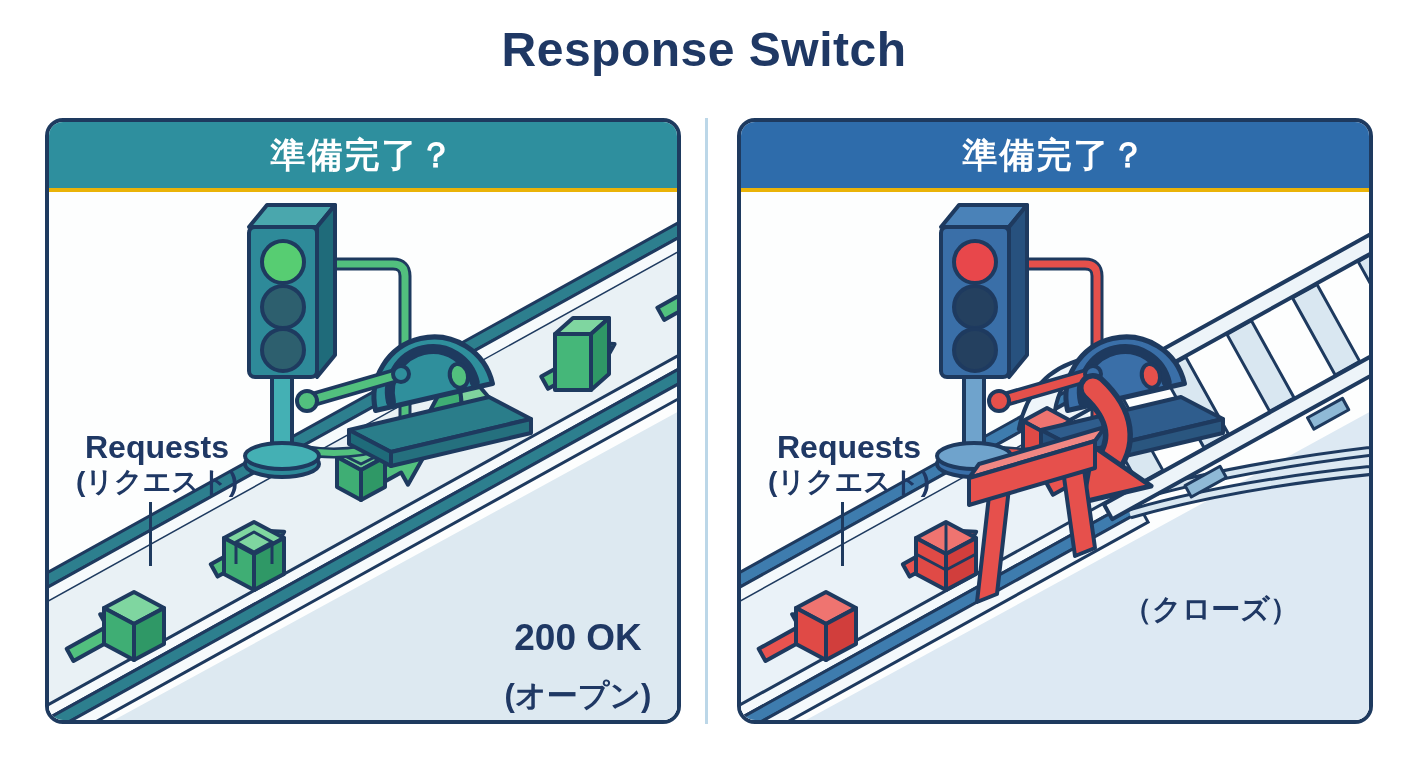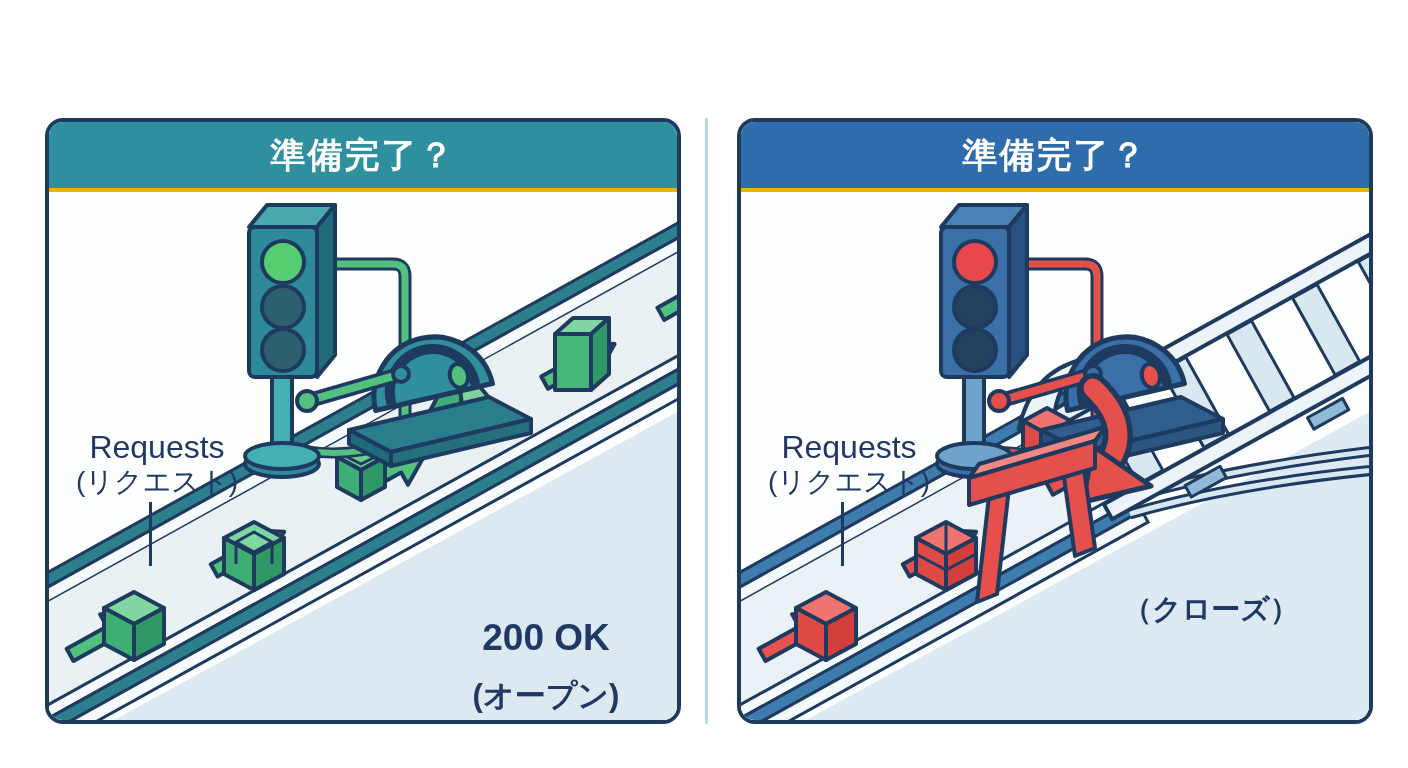--- a/index.html
+++ b/index.html
@@ -22,49 +22,50 @@
     height:66px; display:flex; align-items:center; justify-content:center;
     color:#ffffff; font-size:35px; font-weight:bold;
     border-bottom:4px solid #eab308; letter-spacing:2px;
   }
   .panel.left  .panel-header { background:#2e8f9e; }
   .panel.right .panel-header { background:#2e6cab; }
   .panel-body { position:relative; width:628px; height:528px; background:#fdfefe; }
   svg.art { position:absolute; left:0; top:0; }
   .label-requests {
     position:absolute; left:8px; top:238px; width:200px; text-align:center;
-    color:#1f3864; font-weight:normal; line-height:1.12;
+    color:#1f3864; font-weight:bold; line-height:1.12;
   }
   .label-requests .en { font-size:32px; }
   .label-requests .ja { font-size:28px;text-align:center; }
   .pointer-line {
     position:absolute; left:100px; top:310px; width:3px; height:64px;
     background:#1e3a5f;
   }
   .status-label {
     position:absolute; text-align:center; color:#1f3864; font-weight:bold;
     line-height:1.18;
   }
-  .panel.left  .status-label { left:372px; top:424px; width:250px; }
+  .panel.left  .status-label { left:404px; top:424px; width:250px; }
   .panel.right .status-label { left:330px; top:400px; width:280px; }
   .status-label .l1 { font-size:37px; }
   .status-label .l2 { font-size:31px;margin-top:18px; }
   .panel.right .status-label .l1,
   .panel.right .status-label .l2b { font-size:35px; }
   .panel.right .status-label .l3 { font-size:29px; }
   .divider {
     position:absolute; left:705px; top:118px; width:3px; height:606px;
     background:#bcd7e8;
   }
 </style>
 </head>
 <body>
 
 <div class="canvas">
 
+  <div class="title">Response Switch</div>
 
   <div class="panel left">
     <div class="panel-header">準備完了？</div>
     <div class="panel-body">
 
       <svg class="art" width="628" height="528" viewBox="0 0 628 528">
 
         <polygon points="0,528 34,545 720,170 720,528" fill="#dde9f1"></polygon>
 
         <g transform="translate(0,462) rotate(-29)">

